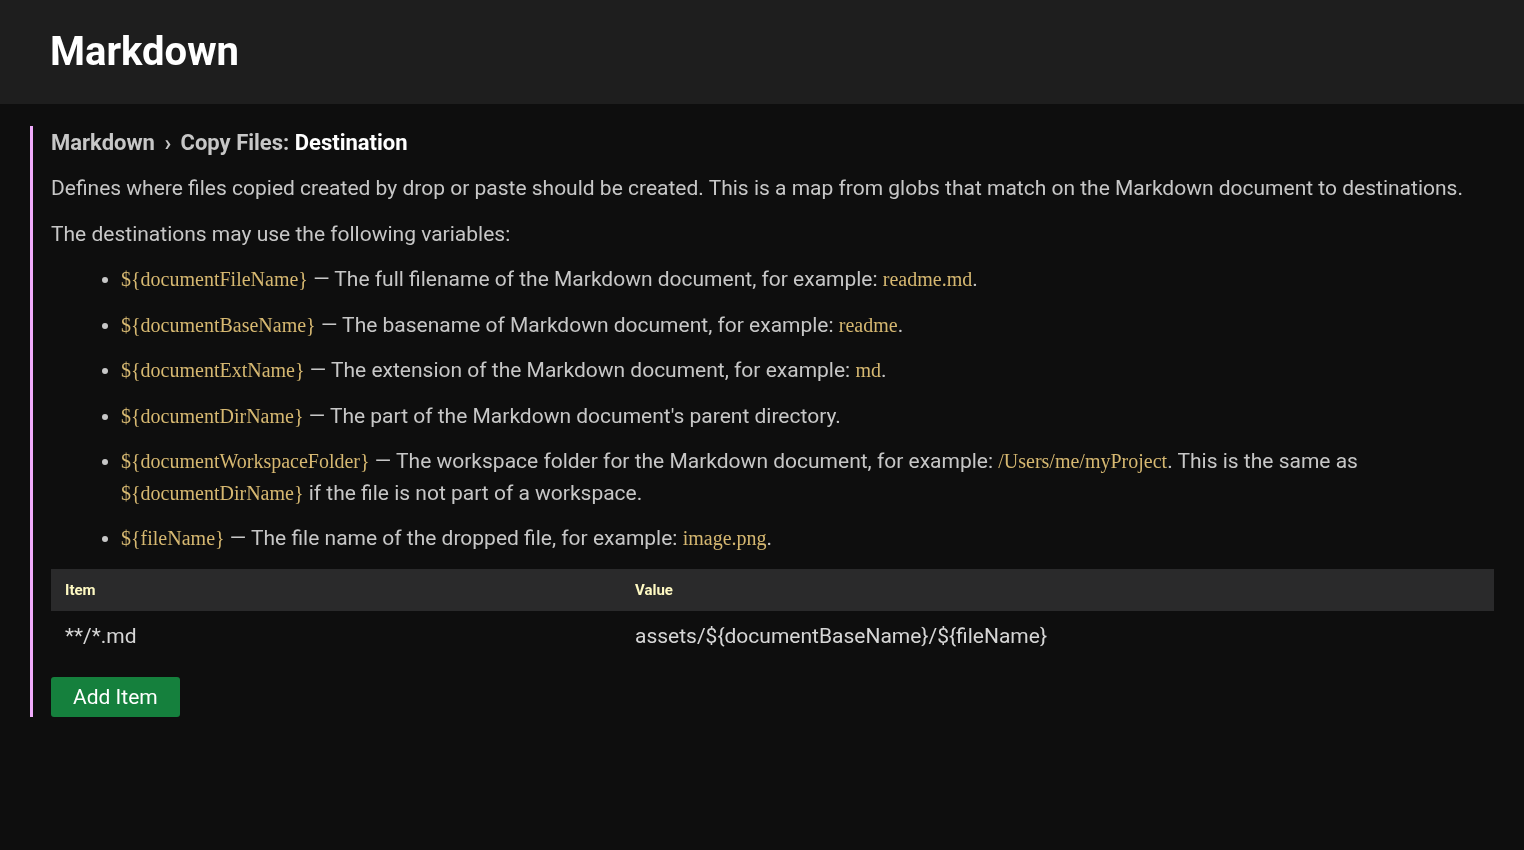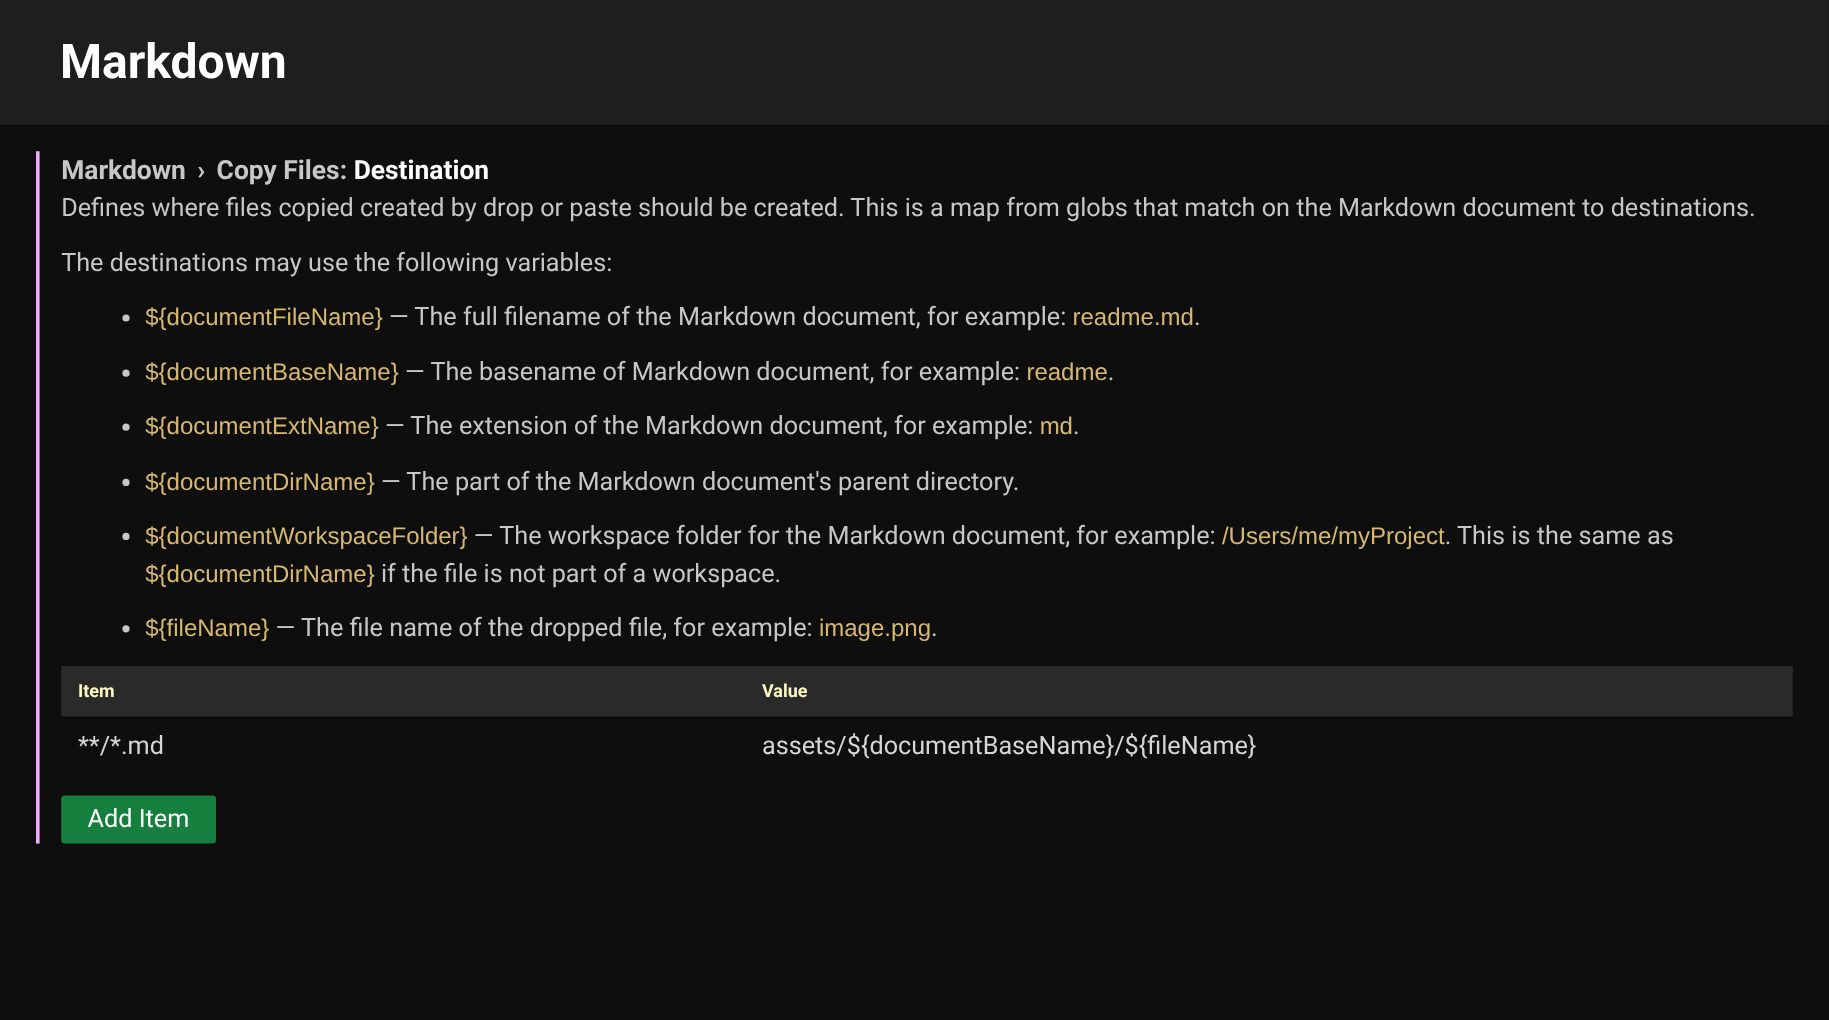--- a/index.html
+++ b/index.html
@@ -34,35 +34,35 @@
     font-weight: 700;
   }
   .setting-title .chevron {
     font-weight: 700;
     margin: 0 4px;
   }
   .setting-title .leaf {
     color: #ffffff;
   }
   .desc {
-    margin-top: 0;
+    margin-top: 14px;
     color: #c7c7c7;
   }
   .desc p { margin-bottom: 14px; }
   ul.vars {
     list-style: disc;
     padding-left: 70px;
     margin: 4px 0 14px 0;
   }
   ul.vars li {
     margin: 14px 0;
     color: #c7c7c7;
   }
   code {
-    font-family: Liberation Sans, sans-serif;
+    font-family: Liberation Serif, serif;
     color: #d6b871;
     font-size: 20px;
   }
   .dash { color: #c7c7c7; }
   
   .kv-table {
     margin-top: 8px;
     width: 100%;
   }
   .kv-head {

